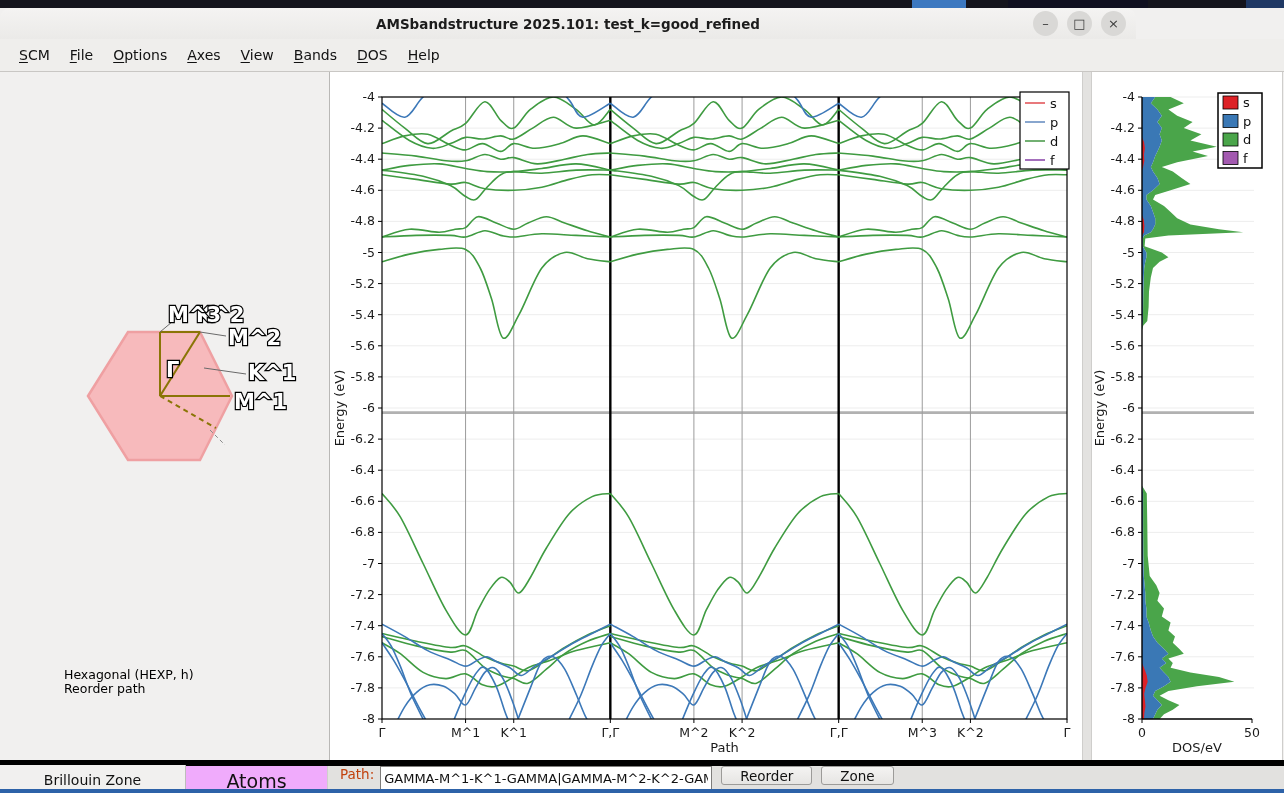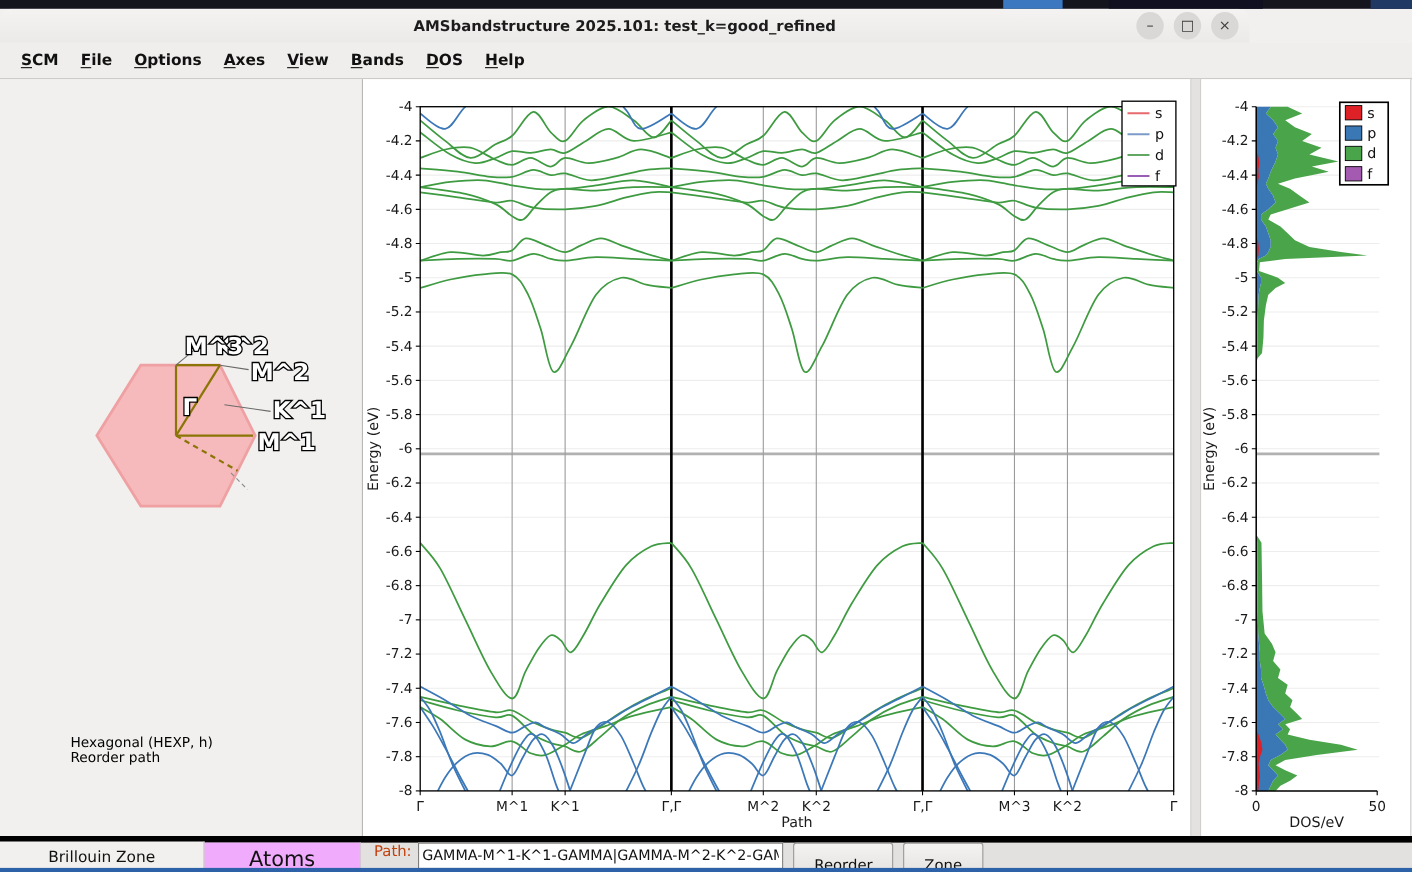--- a/index.html
+++ b/index.html
@@ -9,37 +9,37 @@
   #desktop-strip .b1{position:absolute;left:912px;top:0;width:54px;height:8px;background:#3c78c0;}
   #desktop-strip .b2{position:absolute;left:1008px;top:0;width:140px;height:8px;background:#101020;}
   #desktop-strip .b3{position:absolute;left:1246px;top:0;width:38px;height:8px;background:#1f3864;}
   #titlebar{position:absolute;left:0;top:8px;width:1136px;height:31px;background:linear-gradient(#f4f3f2,#ebeae8);
     border-bottom:1px solid #cfcdca;border-radius:10px 10px 0 0;display:flex;align-items:center;justify-content:center;}
   #title{font-size:13.5px;font-weight:bold;color:#1c1c1c;}
   .winbtns{position:absolute;right:10px;top:3px;display:flex;gap:9px;}
   .winbtn{width:25px;height:25px;border-radius:50%;background:#d9d8d6;color:#3c3c3c;display:flex;
     align-items:center;justify-content:center;font-size:13px;line-height:1;cursor:default;}
   #menubar{position:absolute;left:0;top:39px;width:1284px;height:33px;background:#efeeec;border-bottom:1px solid #c9c7c4;
-    display:flex;align-items:center;padding-left:10px;box-sizing:border-box;gap:2px;font-weight:bold;}
+    display:flex;align-items:center;padding-left:10px;box-sizing:border-box;gap:2px;}
   .menu-item{font-size:14px;color:#111;padding:4px 9px;}
   .menu-item u{text-underline-offset:2px;}
   #content{position:absolute;left:0;top:72px;width:1284px;height:688px;display:flex;}
   #left-panel{width:330px;height:688px;background:#f1f0ef;border-right:1px solid #b9b8b6;position:relative;box-sizing:border-box;}
   #mid-panel{width:752px;height:688px;background:#ffffff;position:relative;}
   #splitter{width:10px;height:688px;background:#e3e2e0;border-left:1px solid #cfcecc;border-right:1px solid #cfcecc;box-sizing:border-box;}
   #right-panel{width:191px;height:688px;background:#ffffff;position:relative;border-right:1px solid #cfcecc;box-sizing:border-box;}
   #bottombar{position:absolute;left:0;top:760px;width:1284px;height:29px;background:#e2e1df;border-top:6px solid #000000;
     display:flex;align-items:flex-start;box-sizing:border-box;}
   .tab{height:29px;display:flex;align-items:center;justify-content:center;font-size:14px;color:#111;box-sizing:border-box;}
   #tab-bz{width:186px;background:#f1f0ef;border-right:1px solid #bdbcba;margin-top:-1px;}
   #tab-atoms{width:142px;background:#f0abfc;border-right:1px solid #cfcecc;font-size:19px;}
   #path-label{font-size:13.5px;color:#c2410c;margin-left:12px;margin-right:6px;}
   #path-input{width:324px;height:22px;border:1px solid #7e7d7b;background:#fff;font-family:"DejaVu Sans",sans-serif;
     font-size:13px;padding:0 3px;color:#111;}
-  .pbtn{margin-left:9px;height:19px;padding:12px 18px;font-size:13.5px;color:#111;background:linear-gradient(#f4f3f2,#e6e5e3);
+  .pbtn{margin-left:9px;height:19px;padding:0 18px;font-size:13.5px;color:#111;background:linear-gradient(#f4f3f2,#e6e5e3);
     border:1px solid #9c9b99;border-radius:3px;font-family:"DejaVu Sans",sans-serif;}
   #bottom-strip{position:absolute;left:0;top:789px;width:1284px;height:4px;background:#2d62a8;}
   #bz-info{position:absolute;left:64px;top:596px;font-size:12.5px;color:#000000;line-height:14px;}
   svg text{font-family:"DejaVu Sans",sans-serif;}
 </style>
 </head>
 <body>
 
 <div id="window">
   <div id="desktop-strip">

